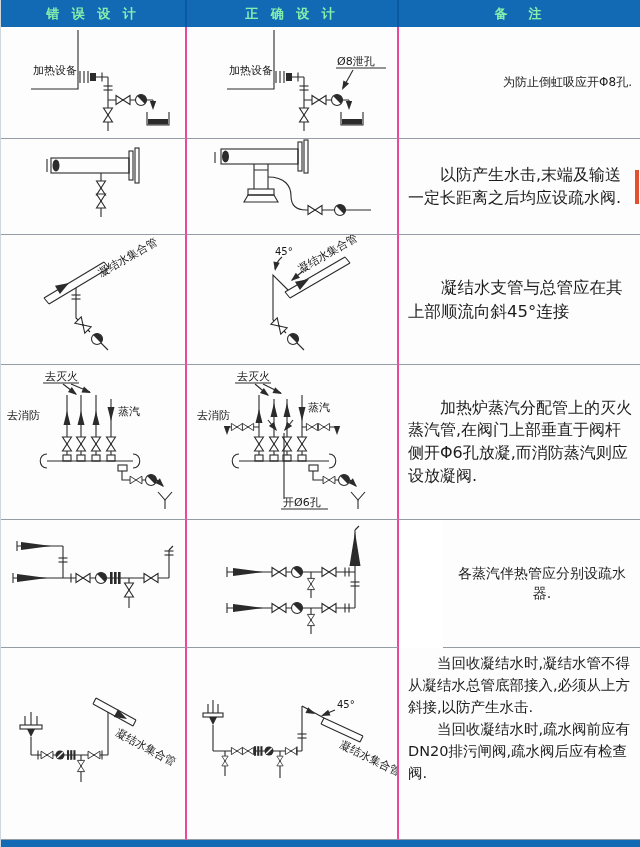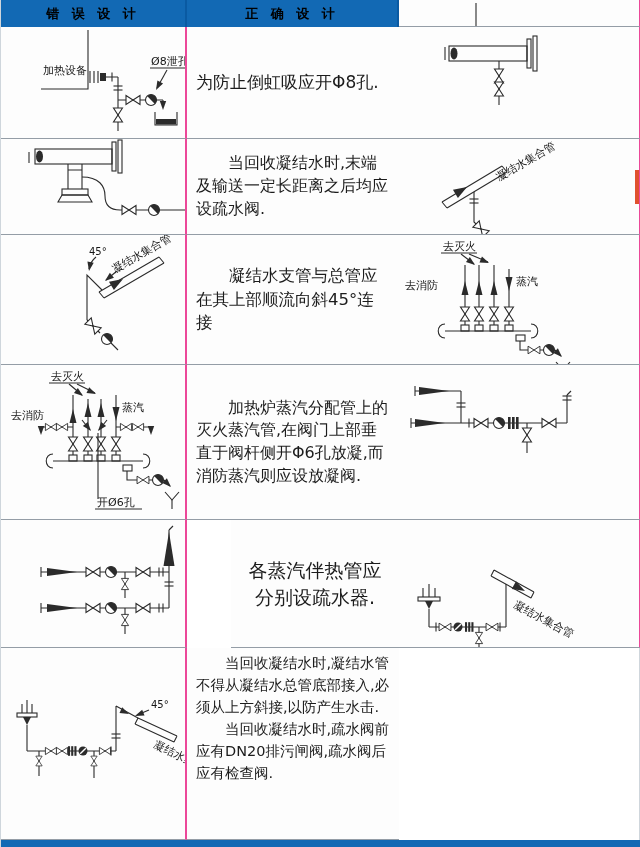--- a/index.html
+++ b/index.html
@@ -6,44 +6,44 @@
   html,body { background:#e9e9e9; }
   body { width:640px; font-family:"DejaVu Sans", sans-serif; }
   .sheet {
     width:640px; height:847px; background:#ffffff; position:relative;
     display:grid;
     grid-template-columns:186px 212px 242px;
     grid-template-rows:27px 112px 96px 130px 155px 128px 192px 7px;
     border-left:1px solid #cfd6dc; border-right:1px solid #cfd6dc;
   }
   .hcell {
-    background:#1269b4; color:#000000; font-weight:bold; font-size:13px;
+    background:#1269b4; color:#86efac; font-weight:bold; font-size:13px;
     display:flex; align-items:center; justify-content:center;
     letter-spacing:4px; white-space:pre; border-right:2px solid #0a5aa2;
   }
   .hcell.last { border-right:none; }
   .cell {
     background:#fdfdfd; border-right:2px solid #ec4899; border-bottom:1px solid #949da6;
     position:relative; overflow:hidden;
   }
   .cell.last { border-right:none; }
   svg.diag { display:block; }
   .ln { fill:none; stroke:#2b2b2b; stroke-width:1.1; }
   .fl { fill:#2b2b2b; stroke:none; }
   .sym { fill:#ffffff; stroke:#2b2b2b; stroke-width:1.1; }
   .lbl { font-size:11px; fill:#161616; font-family:"DejaVu Sans", sans-serif; }
   .lbl.sm { font-size:10px; }
   .note { display:flex; flex-direction:column; justify-content:center; color:#1c1c1c; padding:6px 9px; line-height:1.42; }
   .note p { text-indent:2em; }
-  .note.n1 { font-size:17px; text-align:left; }
+  .note.n1 { font-size:12px; text-align:right; }
   .note.n1 p { text-indent:0; }
   .note.n2 { font-size:16px; }
   .note.n3 { font-size:16.5px;align-items:center; }
   .note.n4 { font-size:16px; }
-  .note.n5 { font-size:19px; text-align:center;margin-left:44px; }
+  .note.n5 { font-size:14px; text-align:center;margin-left:44px; }
   .note.n5 p { text-indent:0; }
   .note.n6 { font-size:14.5px; justify-content:flex-start; padding-top:5px; line-height:1.5; }
   .note p + p { margin-top:1px; }
   .bottombar { grid-column:1 / 4; background:#1269b4; }
   .edge-marker { position:absolute; right:0; top:170px; width:4px; height:34px; background:#e0512f; }
 </style>
 </head>
 <body>
 
 <svg width="0" height="0" style="position:absolute" aria-hidden="true">
@@ -79,20 +79,21 @@
         <path d="M-7 0 L0 8 L7 0" class="ln"></path>
         <line y1="8" y2="17" class="ln"></line>
       </g>
   </defs>
 </svg>
 
 <div class="sheet">
 
   <div class="hcell">错 误 设 计</div>
   <div class="hcell">正 确 设 计</div>
+  <div class="hcell last">备  注</div>
 
   <div class="cell">
     <svg class="diag" width="186" height="112" viewBox="0 0 186 112">
       <path class="ln" d="M77 3 V62 H30"></path>
       <path class="ln" d="M79 44 V56 M83 44 V56 M87 44 V56"></path>
       <rect class="fl" x="89" y="46" width="6" height="8"></rect>
       <path class="ln" d="M95 50 H107 M107 50 V104 M107 73 H152 M152 73 V80"></path>
       <use href="#tick" transform="translate(101,50)"></use>
       <use href="#ftick" transform="translate(107,61) rotate(90)"></use>
       <use href="#vh" transform="translate(122,73)"></use>
@@ -150,21 +151,21 @@
       <rect class="ln" x="117" y="1" width="4" height="33"></rect>
       <path class="ln" d="M67 25 V50 M81 25 V50 M67 31 H81"></path>
       <rect class="ln" x="61" y="50" width="26" height="6"></rect>
       <path class="ln" d="M61 56 L57 63 H91 L87 56 Z"></path>
       <path class="ln" d="M81 38 C98 38 104 47 104 57 C104 67 110 71 119 71 H184"></path>
       <use href="#vh" transform="translate(128,71)"></use>
       <use href="#trap" transform="translate(153,71)"></use>
     </svg>
   </div>
   <div class="cell note n2 last">
-    <p>当回收凝结水时,末端及输送一定长距离之后均应设疏水阀.</p>
+    <p>以防产生水击,末端及输送一定长距离之后均应设疏水阀.</p>
   </div>
 
   <div class="cell">
     <svg class="diag" width="186" height="130" viewBox="0 0 186 130">
       <path class="ln" d="M43 63 L103 27 M48 69 L108 33 M43 63 L48 69 M103 27 L108 33"></path>
       <use href="#head" transform="translate(68,48) rotate(-31) scale(1.5)"></use>
       <path class="ln" d="M75 53 V83 L89 97 M100 108 L107 115"></path>
       <use href="#ftick" transform="translate(75,62) rotate(90)"></use>
       <use href="#vh" transform="translate(82,90) rotate(45)"></use>
       <use href="#trap" transform="translate(96,104)"></use>

